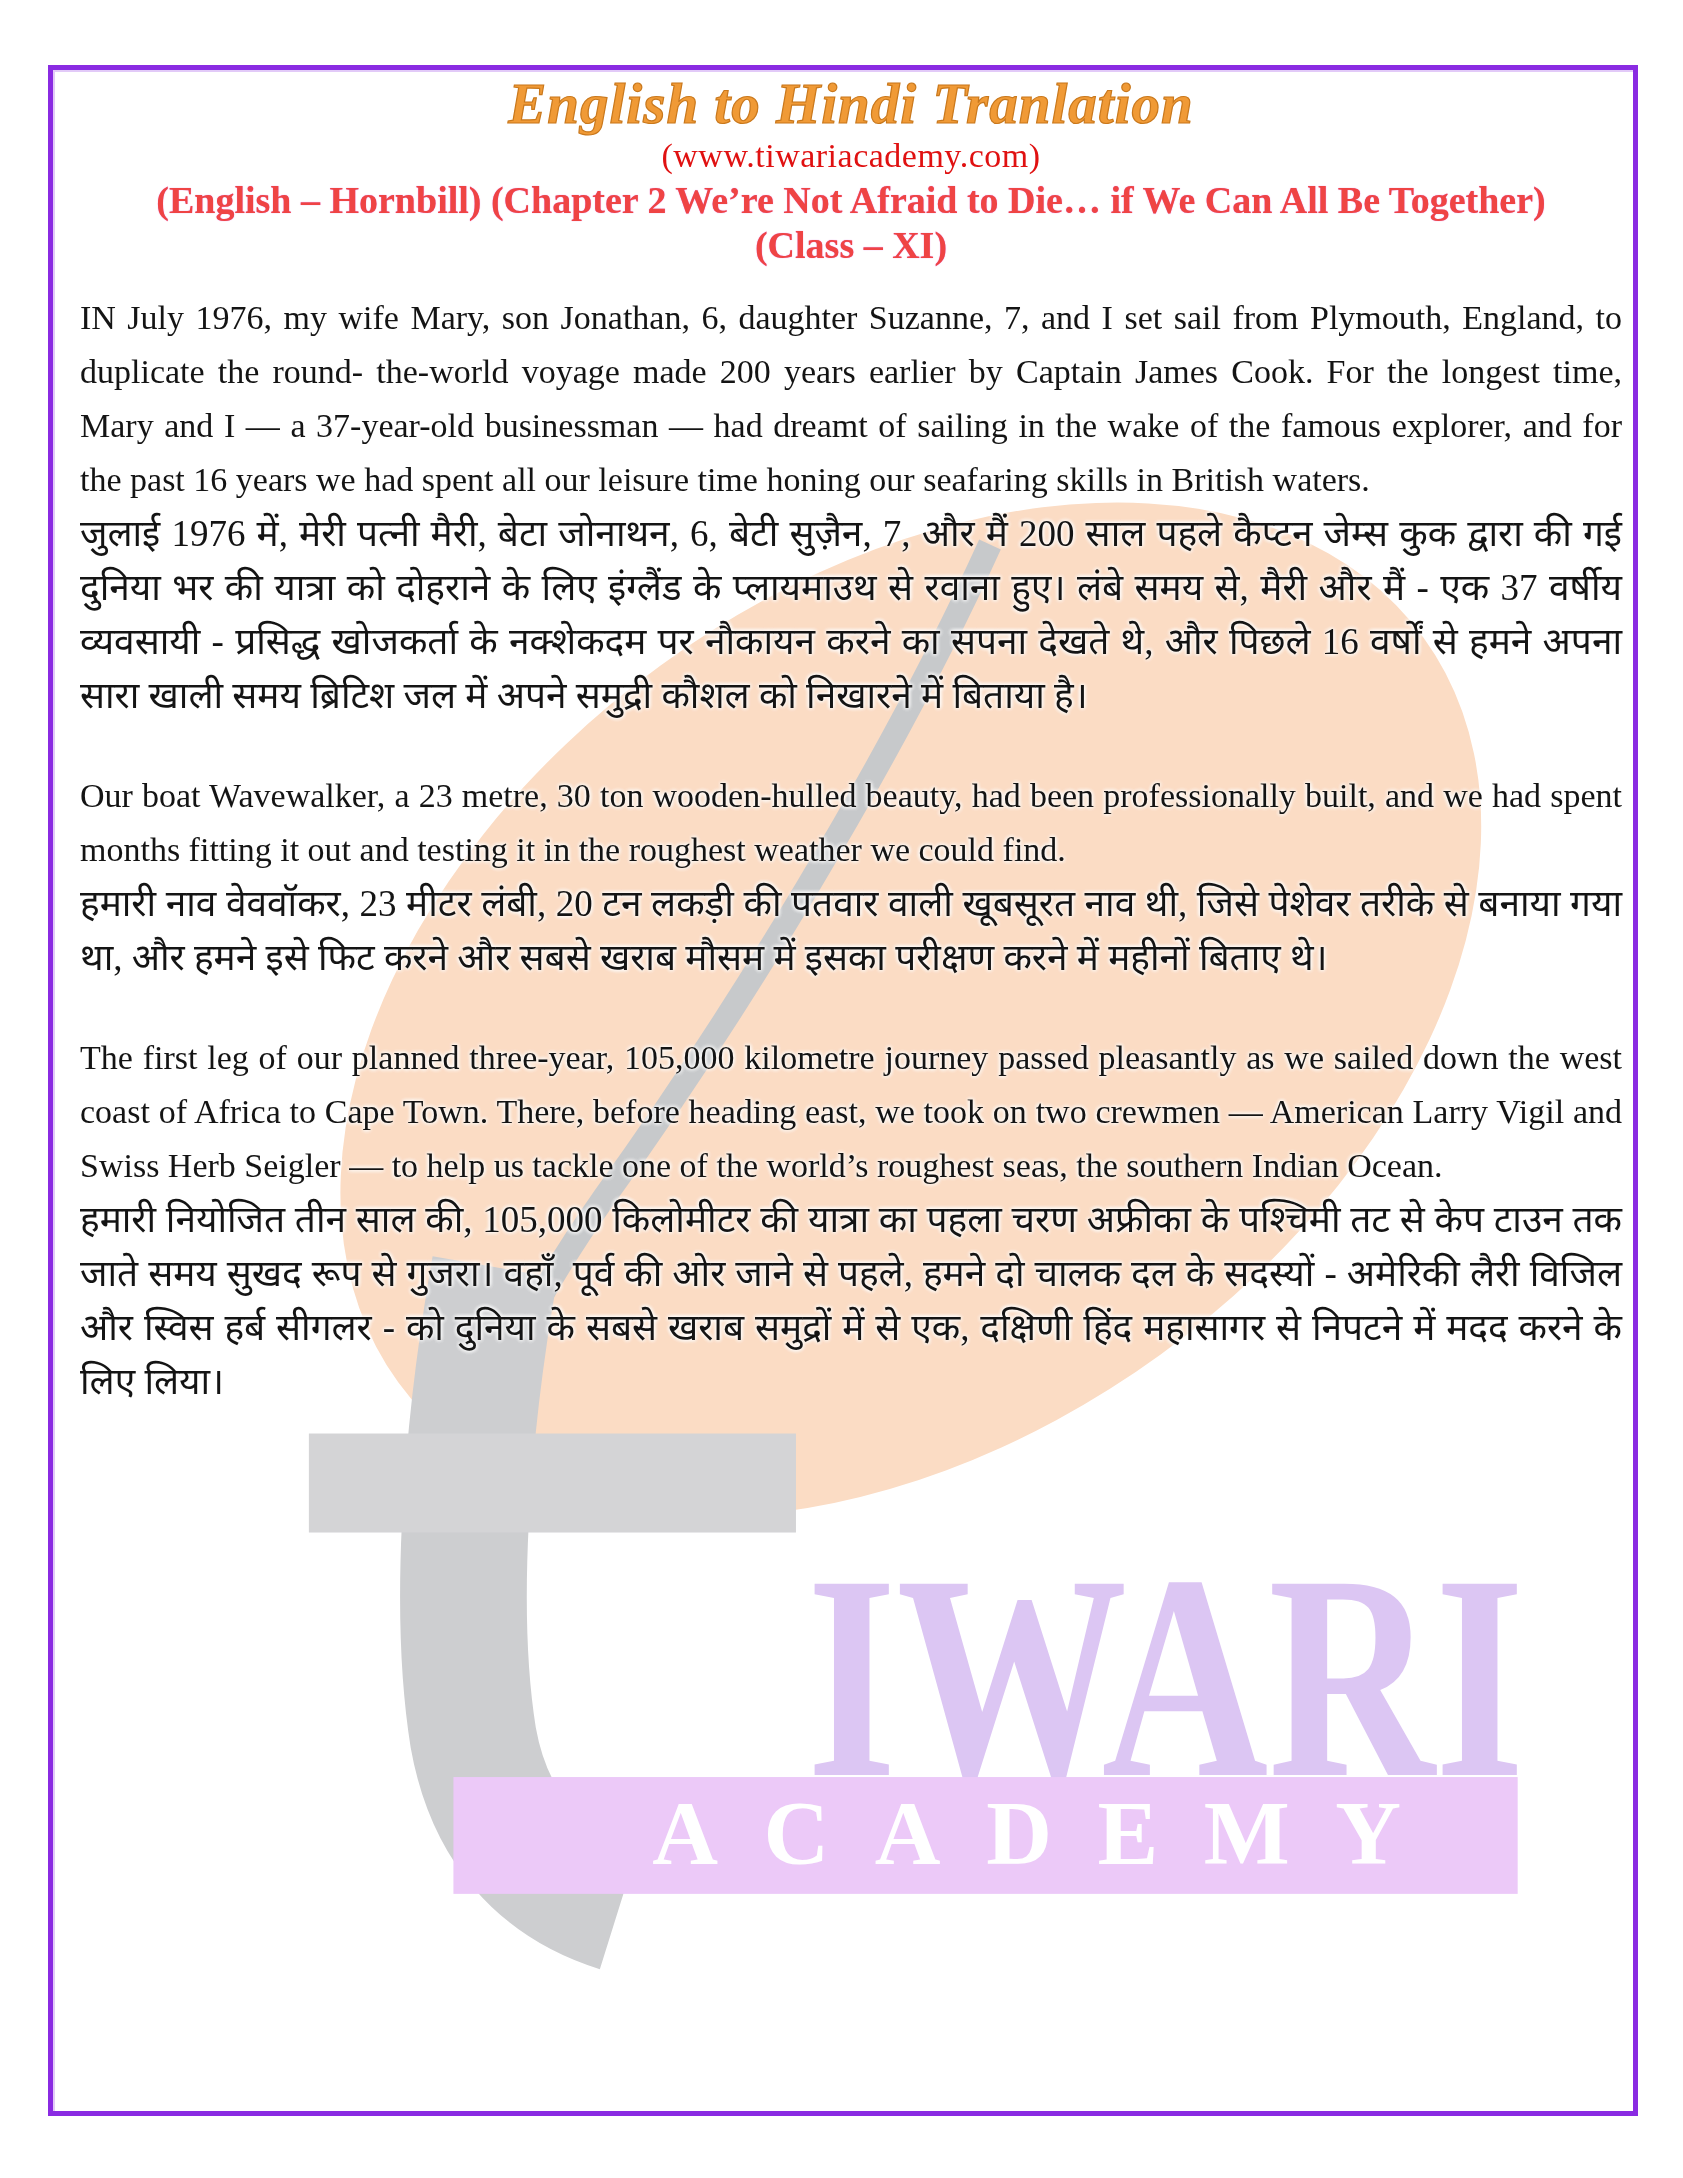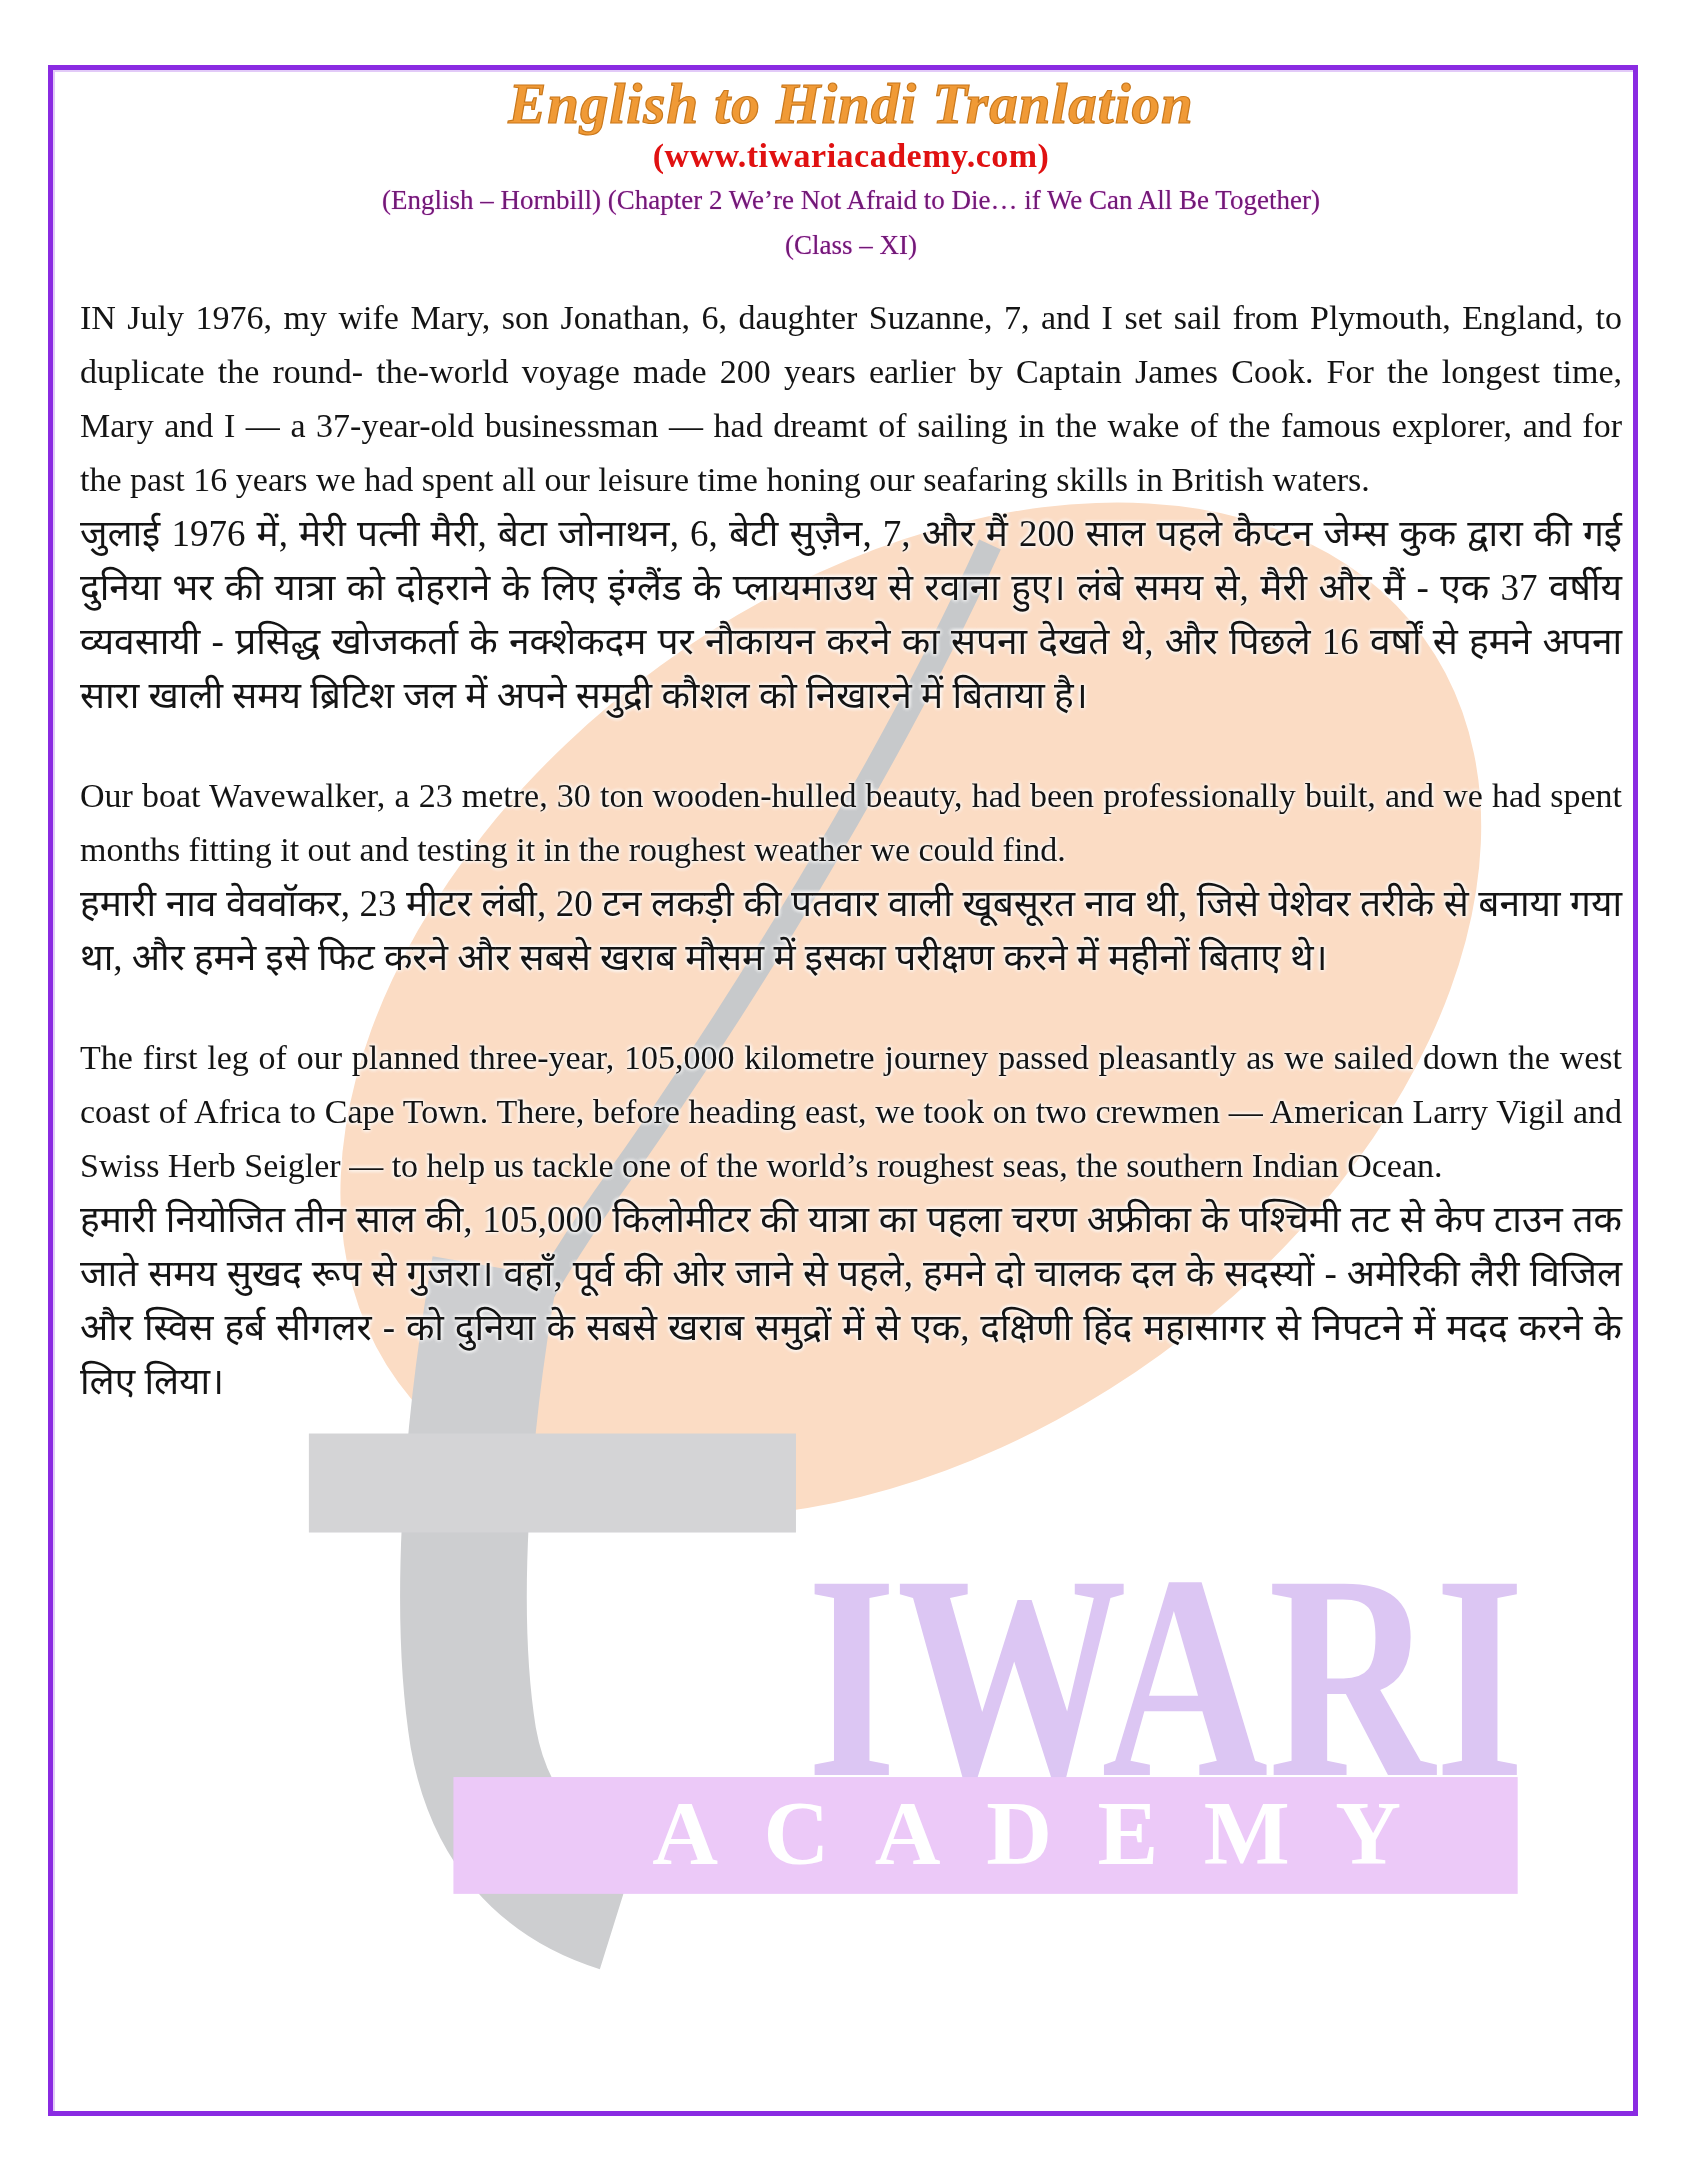--- a/index.html
+++ b/index.html
@@ -15,25 +15,25 @@
     padding:0 11px 0 27px;z-index:1;overflow:hidden;
     box-shadow:inset 2px 2px 0 rgba(138,43,226,.25);
   }
   header{text-align:center;}
   .title{
     margin:2px 0 0 0;font-size:57px;line-height:63px;
     font-style:italic;font-weight:bold;color:#F09A36;
     -webkit-text-stroke:1.2px #C9781C;letter-spacing:1px;
   }
   .url{
-    font-size:34px;line-height:42px;font-weight:bold;color:#E01111;
+    font-size:34px;line-height:42px;font-weight:normal;color:#E01111;
     letter-spacing:0.5px;
   }
   .subtitle{
-    font-size:27px;line-height:46px;font-weight:normal;color:#701a75;
+    font-size:38px;line-height:46px;font-weight:bold;color:#ef4444;
     text-shadow:0 0 1px #E06EE0;
   }
   .subtitle.class-line{line-height:44px;}
   .content{margin-top:24px;position:relative;}
   p{margin:0;text-align:justify;color:#141414;}
   .pair{margin-bottom:46px;}
   .en{font-size:34px;line-height:54px;}
   .hi{font-size:37px;line-height:54px;}
   .en,.hi{
     text-shadow:0 0 4px #ffffff,0 0 4px #ffffff,0 0 4px #ffffff;

